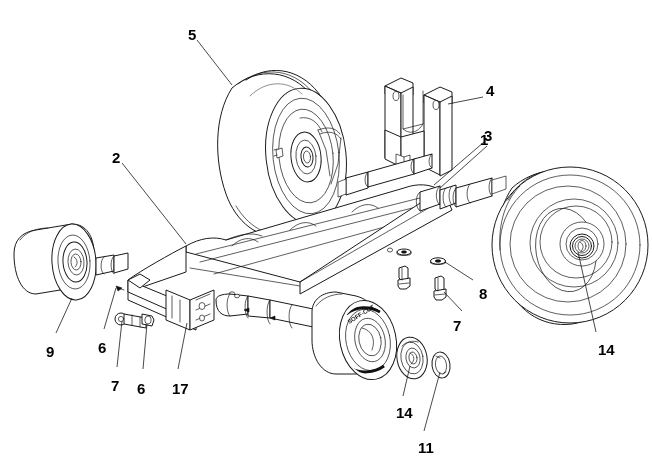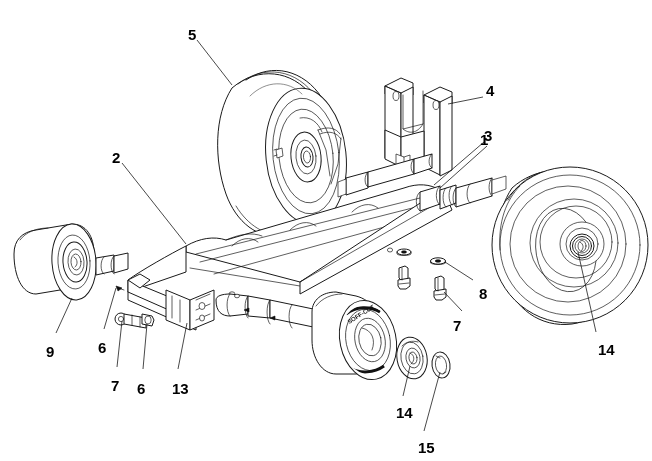--- a/index.html
+++ b/index.html
@@ -311,20 +311,20 @@
 
   <span class="cal" style="left:480px;top:132px">1</span>
   <span class="cal" style="left:112px;top:150px">2</span>
   <span class="cal" style="left:484px;top:128px">3</span>
   <span class="cal" style="left:486px;top:83px">4</span>
   <span class="cal" style="left:188px;top:27px">5</span>
   <span class="cal" style="left:98px;top:340px">6</span>
   <span class="cal" style="left:453px;top:318px">7</span>
   <span class="cal" style="left:479px;top:286px">8</span>
   <span class="cal" style="left:46px;top:344px">9</span>
-  <span class="cal" style="left:172px;top:381px">13</span>
-  <span class="cal" style="left:418px;top:440px">15</span>
+  <span class="cal" style="left:172px;top:381px">17</span>
+  <span class="cal" style="left:418px;top:440px">11</span>
   <span class="cal" style="left:111px;top:378px">7</span>
   <span class="cal" style="left:137px;top:381px">6</span>
   <span class="cal" style="left:396px;top:405px">14</span>
   <span class="cal" style="left:598px;top:342px">14</span>
 
 </div>
 
 </body></html>

